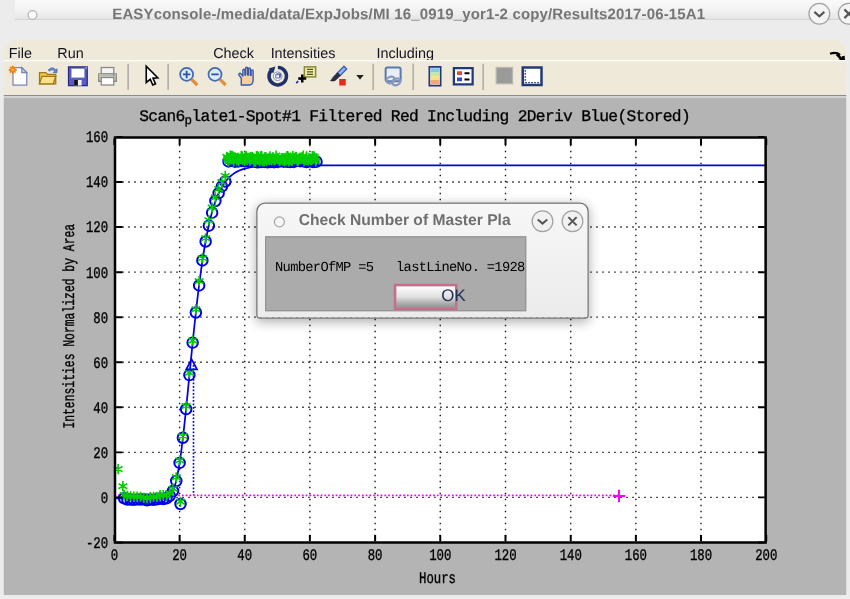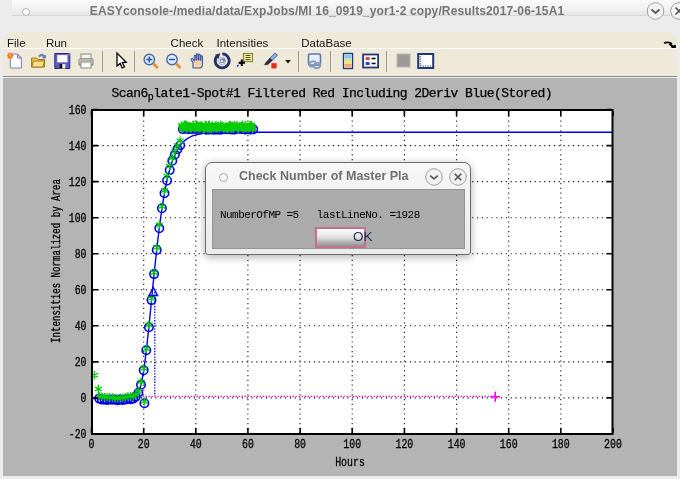--- a/index.html
+++ b/index.html
@@ -6,21 +6,21 @@
 #titlebar .dot{position:absolute;left:10px;top:8px;width:6px;height:6px;border-radius:50%;border:1px solid #b5b5b5;background:#fcfcfc;}
 #title{position:absolute;left:0;top:0;width:630px;text-align:center;line-height:23px;font-size:12px;font-weight:bold;letter-spacing:0.12px;color:#757575;white-space:nowrap;}
 #menubar{position:absolute;left:3px;top:32px;width:674px;height:34px;background:#eee9d8;border-bottom:1px solid #a9a9a9;box-sizing:border-box;border-radius:10px;}
 #menubar span{position:absolute;top:0;line-height:22px;font-size:11.5px;color:#14141e;}
 #toolbar{position:absolute;left:3px;top:48px;width:674px;height:29px;background:#eee9d8;border-top:1px solid #fdfdfd;border-bottom:1px solid #8c8c8c;box-sizing:border-box;}
 .sep{position:absolute;top:3px;height:21px;width:1px;background:#9e9e9e;}
 #fig{position:absolute;left:3px;top:78px;width:674px;height:398px;background:#b4b4b4;}
 #dialog{position:absolute;left:205px;top:162px;width:264px;height:91px;background:linear-gradient(#f7f7f7,#ebebeb);border:1px solid #6e6e6e;border-radius:7px 7px 3px 3px;box-shadow:0 2px 9px rgba(0,0,0,0.32);}
 #dialog .dot{position:absolute;left:13px;top:10px;width:7px;height:7px;border-radius:50%;border:1px solid #a8a8a8;background:#f6f6f6;}
 #dtitle{position:absolute;left:33px;top:0;width:188px;height:27px;line-height:27px;font-size:12.5px;font-weight:bold;color:#6f6f6f;white-space:nowrap;overflow:hidden;}
-#dpanel{position:absolute;left:6px;top:26px;width:253px;height:60px;background:#ababab;border:1px solid #949494;box-sizing:border-box;}
+#dpanel{position:absolute;left:6px;top:26px;width:209px;height:60px;background:#ababab;border:1px solid #949494;box-sizing:border-box;}
 #dtext{position:absolute;left:7px;top:19px;font-family:"Liberation Mono",monospace;font-size:11px;letter-spacing:-0.55px;color:#000;white-space:pre;}
 #okbtn{position:absolute;left:109px;top:64px;width:51px;height:21px;border:2px solid #c4708a;background:linear-gradient(#ffffff,#e0e0e0 50%,#b0b0b0 78%,#939393);box-sizing:border-box;text-align:center;line-height:16px;font-size:13.5px;color:#223055;padding-left:36px;}
 </style></head><body>
 <div id="fig"></div>
 <svg id="plot" width="680" height="479" viewBox="0 0 680 479" style="position:absolute;left:0;top:0">
     <rect x="92" y="110" width="520.5" height="324" fill="#ffffff"></rect>
     <path d="M143.7 111 V433 M195.8 111 V433 M247.9 111 V433 M300.1 111 V433 M352.2 111 V433 M404.4 111 V433 M456.6 111 V433 M508.7 111 V433 M560.8 111 V433 M93 397.9 H612 M93 361.9 H612 M93 325.8 H612 M93 289.8 H612 M93 253.7 H612 M93 217.7 H612 M93 181.6 H612 M93 145.6 H612" stroke="#1a1a1a" stroke-width="1.1" stroke-dasharray="1.2 3.6" fill="none"></path>
     <path d="M91.5 396.3 H495" stroke="#ff00ff" stroke-width="1.3" stroke-dasharray="1.4 1.6" fill="none"></path>
     <path d="M490.2 396.8 H500.2 M495.2 391.8 V401.8" stroke="#ff00ff" stroke-width="1.6" fill="none"></path>
     <path d="M91.5 398.5 L92.8 398.5 L94.1 398.6 L95.4 398.6 L96.7 398.7 L98.0 398.7 L99.3 398.8 L100.6 398.9 L101.9 399.0 L103.2 399.1 L104.5 399.3 L105.8 399.4 L107.1 399.5 L108.4 399.7 L109.8 399.8 L111.1 399.9 L112.4 399.9 L113.7 399.9 L115.0 399.9 L116.3 399.9 L117.6 399.8 L118.9 399.7 L120.2 399.5 L121.5 399.4 L122.8 399.3 L124.1 399.1 L125.4 399.0 L126.7 398.9 L128.0 398.8 L129.3 398.7 L130.6 398.6 L131.9 398.5 L133.2 398.2 L134.5 397.7 L135.8 396.8 L137.1 395.3 L138.4 392.9 L139.7 389.3 L141.0 384.5 L142.3 378.2 L143.7 370.4 L145.0 361.1 L146.3 350.6 L147.6 339.0 L148.9 326.6 L150.2 313.7 L151.5 300.5 L152.8 287.3 L154.1 274.4 L155.4 261.8 L156.7 249.8 L158.0 238.5 L159.3 227.8 L160.6 218.0 L161.9 208.9 L163.2 200.6 L164.5 193.0 L165.8 186.2 L167.1 180.0 L168.4 174.5 L169.7 169.5 L171.0 165.1 L172.3 161.2 L173.6 157.7 L174.9 154.7 L176.2 151.9 L177.5 149.5 L178.9 147.4 L180.2 145.5 L181.5 143.9 L182.8 142.4 L184.1 141.2 L185.4 140.1 L186.7 139.1 L188.0 138.2 L189.3 137.5 L190.6 136.8 L191.9 136.2 L193.2 135.7 L194.5 135.3 L195.8 134.9 L197.1 134.6 L198.4 134.3 L199.7 134.0 L201.0 133.8 L202.3 133.6 L203.6 133.4 L204.9 133.3 L206.2 133.1 L207.5 133.0 L208.8 132.9 L210.1 132.8 L211.4 132.7 L212.7 132.7 L214.1 132.6 L215.4 132.6 L216.7 132.5 L218.0 132.5 L219.3 132.4 L220.6 132.4 L221.9 132.4 L223.2 132.4 L224.5 132.3 L225.8 132.3 L227.1 132.3 L228.4 132.3 L229.7 132.3 L231.0 132.3 L232.3 132.3 L233.6 132.3 L234.9 132.3 L236.2 132.3 L237.5 132.2 L238.8 132.2 L240.1 132.2 L241.4 132.2 L242.7 132.2 L244.0 132.2 L245.3 132.2 L246.6 132.2 L247.9 132.2 L249.3 132.2 L250.6 132.2 L251.9 132.2 L253.2 132.2 L613 132.2" stroke="#0000e8" stroke-width="1.4" fill="none"></path>
@@ -129,21 +129,21 @@
       </g>
 <path d="M14.5 9.5 l4 3.5 l4 -3.5" fill="none" stroke="#555" stroke-width="1.7"></path>
 <path d="M38.5 7.5 l7 7 M45.5 7.5 l-7 7" fill="none" stroke="#555" stroke-width="1.7"></path>
 </svg>
   </div>
 <div id="menubar">
     <span style="left:4px">File</span>
     <span style="left:42.9px">Run</span>
     <span style="left:167.6px">Check</span>
     <span style="left:213.5px">Intensities</span>
-    <span style="left:298.2px">DataBase</span>
+    <span style="left:298.2px">Including</span>
     <svg width="14" height="10" viewBox="0 0 14 10" style="position:absolute;left:660px;top:9px">
       <path d="M1 2 C4 1 7 1 9 3" fill="none" stroke="#000" stroke-width="1.8"></path>
       <path d="M6.5 2.5 L12 8 M12 8 l-4.2 -0.4 M12 8 l-0.4 -4.2" stroke="#000" stroke-width="2.2"></path>
     </svg>
   </div>
 <div id="toolbar"></div>
 <svg width="674" height="29" viewBox="3 48 674 29" style="position:absolute;left:3px;top:48px">
     <g transform="translate(7.4,53)">
       <path d="M3 1 h7 l4 4 v10 h-11 z" fill="#fdfdff" stroke="#7a86b8" stroke-width="1"></path>
       <path d="M10 1 l4 4 h-4 z" fill="#c8d0ea" stroke="#7a86b8" stroke-width="1"></path>

